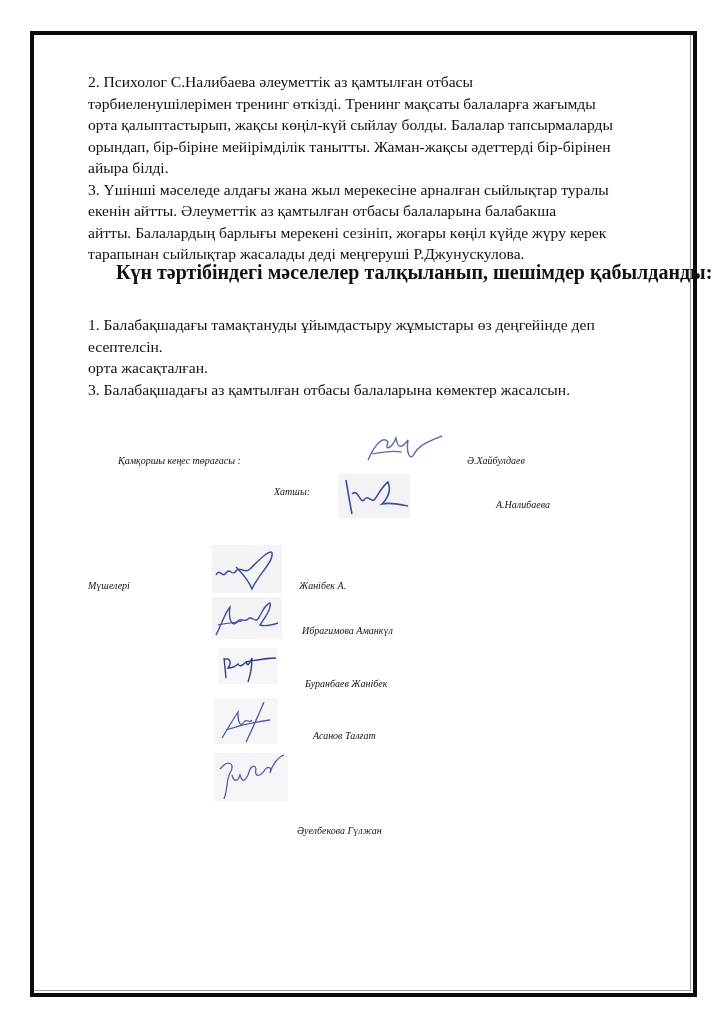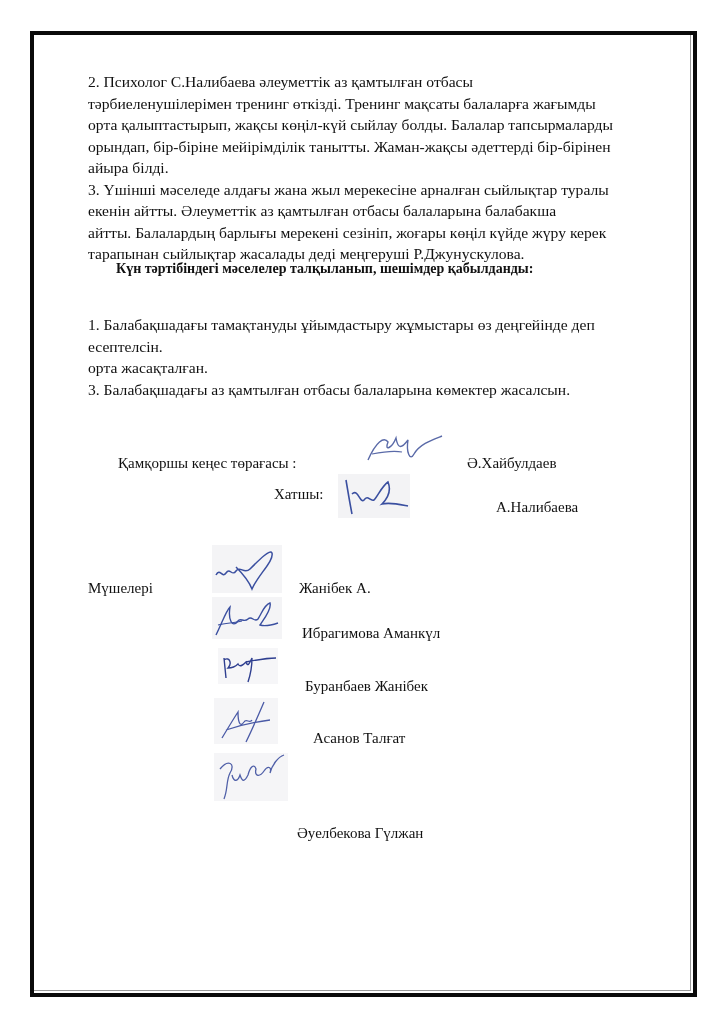--- a/index.html
+++ b/index.html
@@ -4,23 +4,23 @@
 <style>
   html, body { margin:0; padding:0; background:#ffffff; }
   body { width:724px; height:1024px; position:relative; overflow:hidden;
          font-family:"Liberation Serif", "DejaVu Serif", serif; color:#111; }
   .frame { position:absolute; left:30px; top:31px; width:659px; height:958px;
            border:4px solid #0a0a0a; box-sizing:content-box; }
   .frame-inner { position:absolute; left:34px; top:35px; width:656px; height:955px;
            border-right:1px solid #9a9a9a; border-bottom:1px solid #9a9a9a; }
   .text { position:absolute; left:88px; font-size:15.6px; line-height:21.5px; white-space:nowrap; }
   .para { top:25px;margin-top:46px; }
-  .bold { position:absolute; left:116px; top:261px; font-size:14px; font-weight:bold; white-space:nowrap; }
+  .bold { position:absolute; left:116px; top:261px; font-size:20px; font-weight:bold; white-space:nowrap; }
   .res  { top:314px; }
-  .lbl { position:absolute; font-size:15px; white-space:nowrap; }
+  .lbl { position:absolute; font-size:10px; white-space:nowrap;font-style:italic; }
   .sig { position:absolute; }
   .sig svg { display:block; }
 </style>
 </head>
 <body>
 
 <div class="frame"></div>
 <div class="frame-inner"></div>
 
 <div class="text para">

